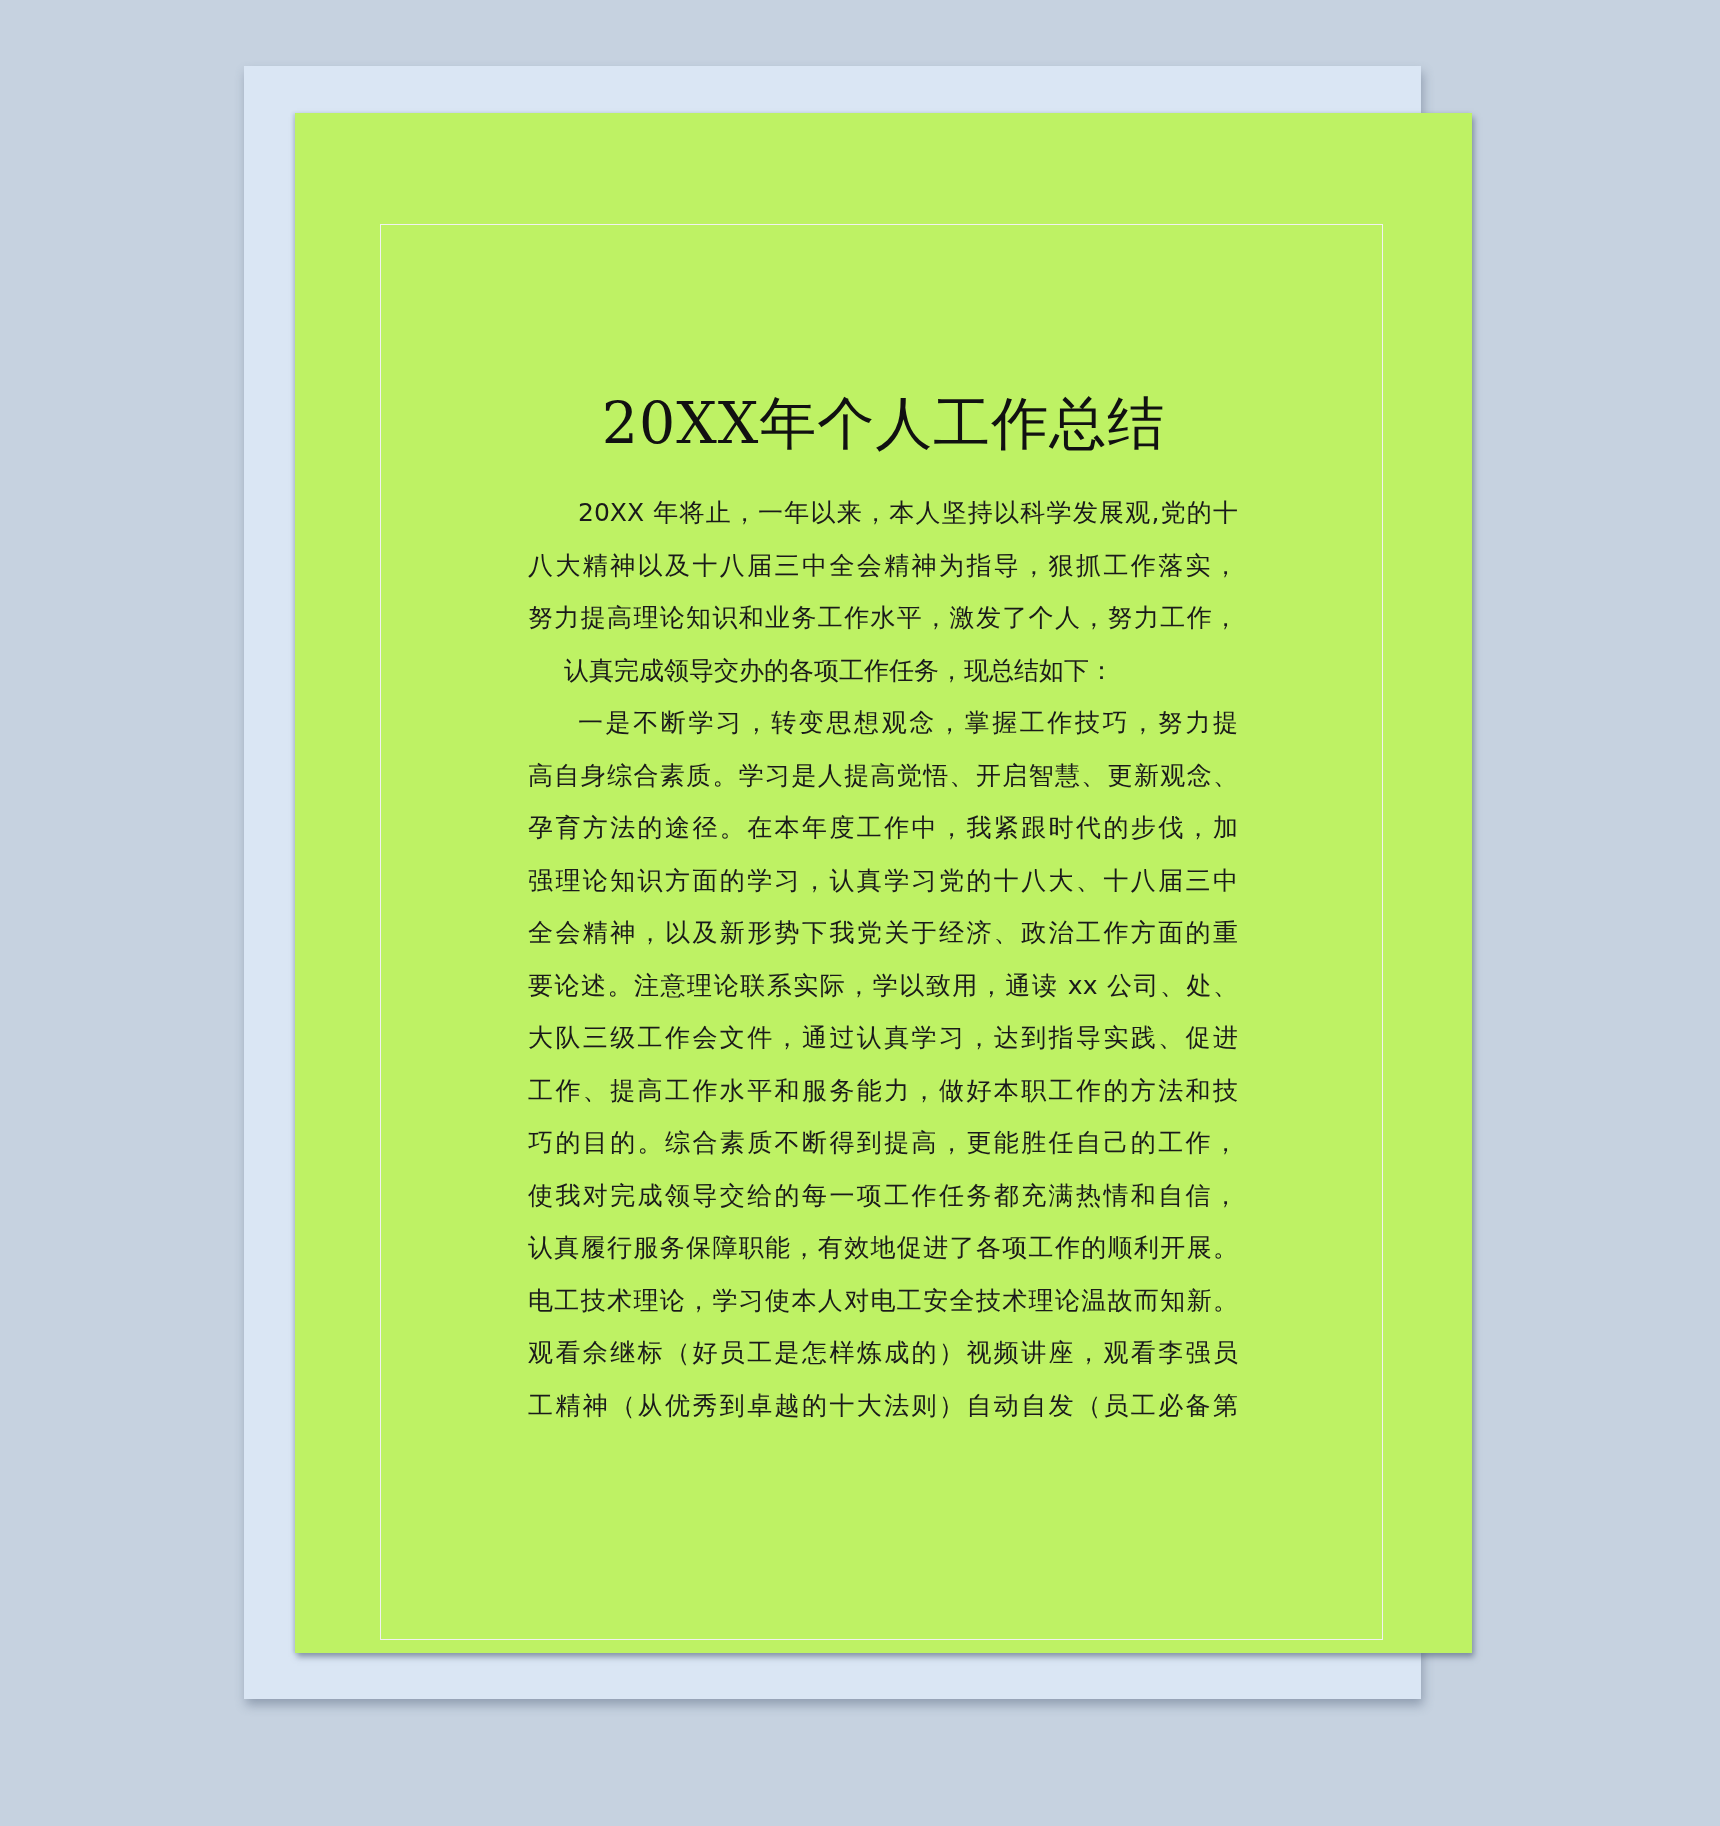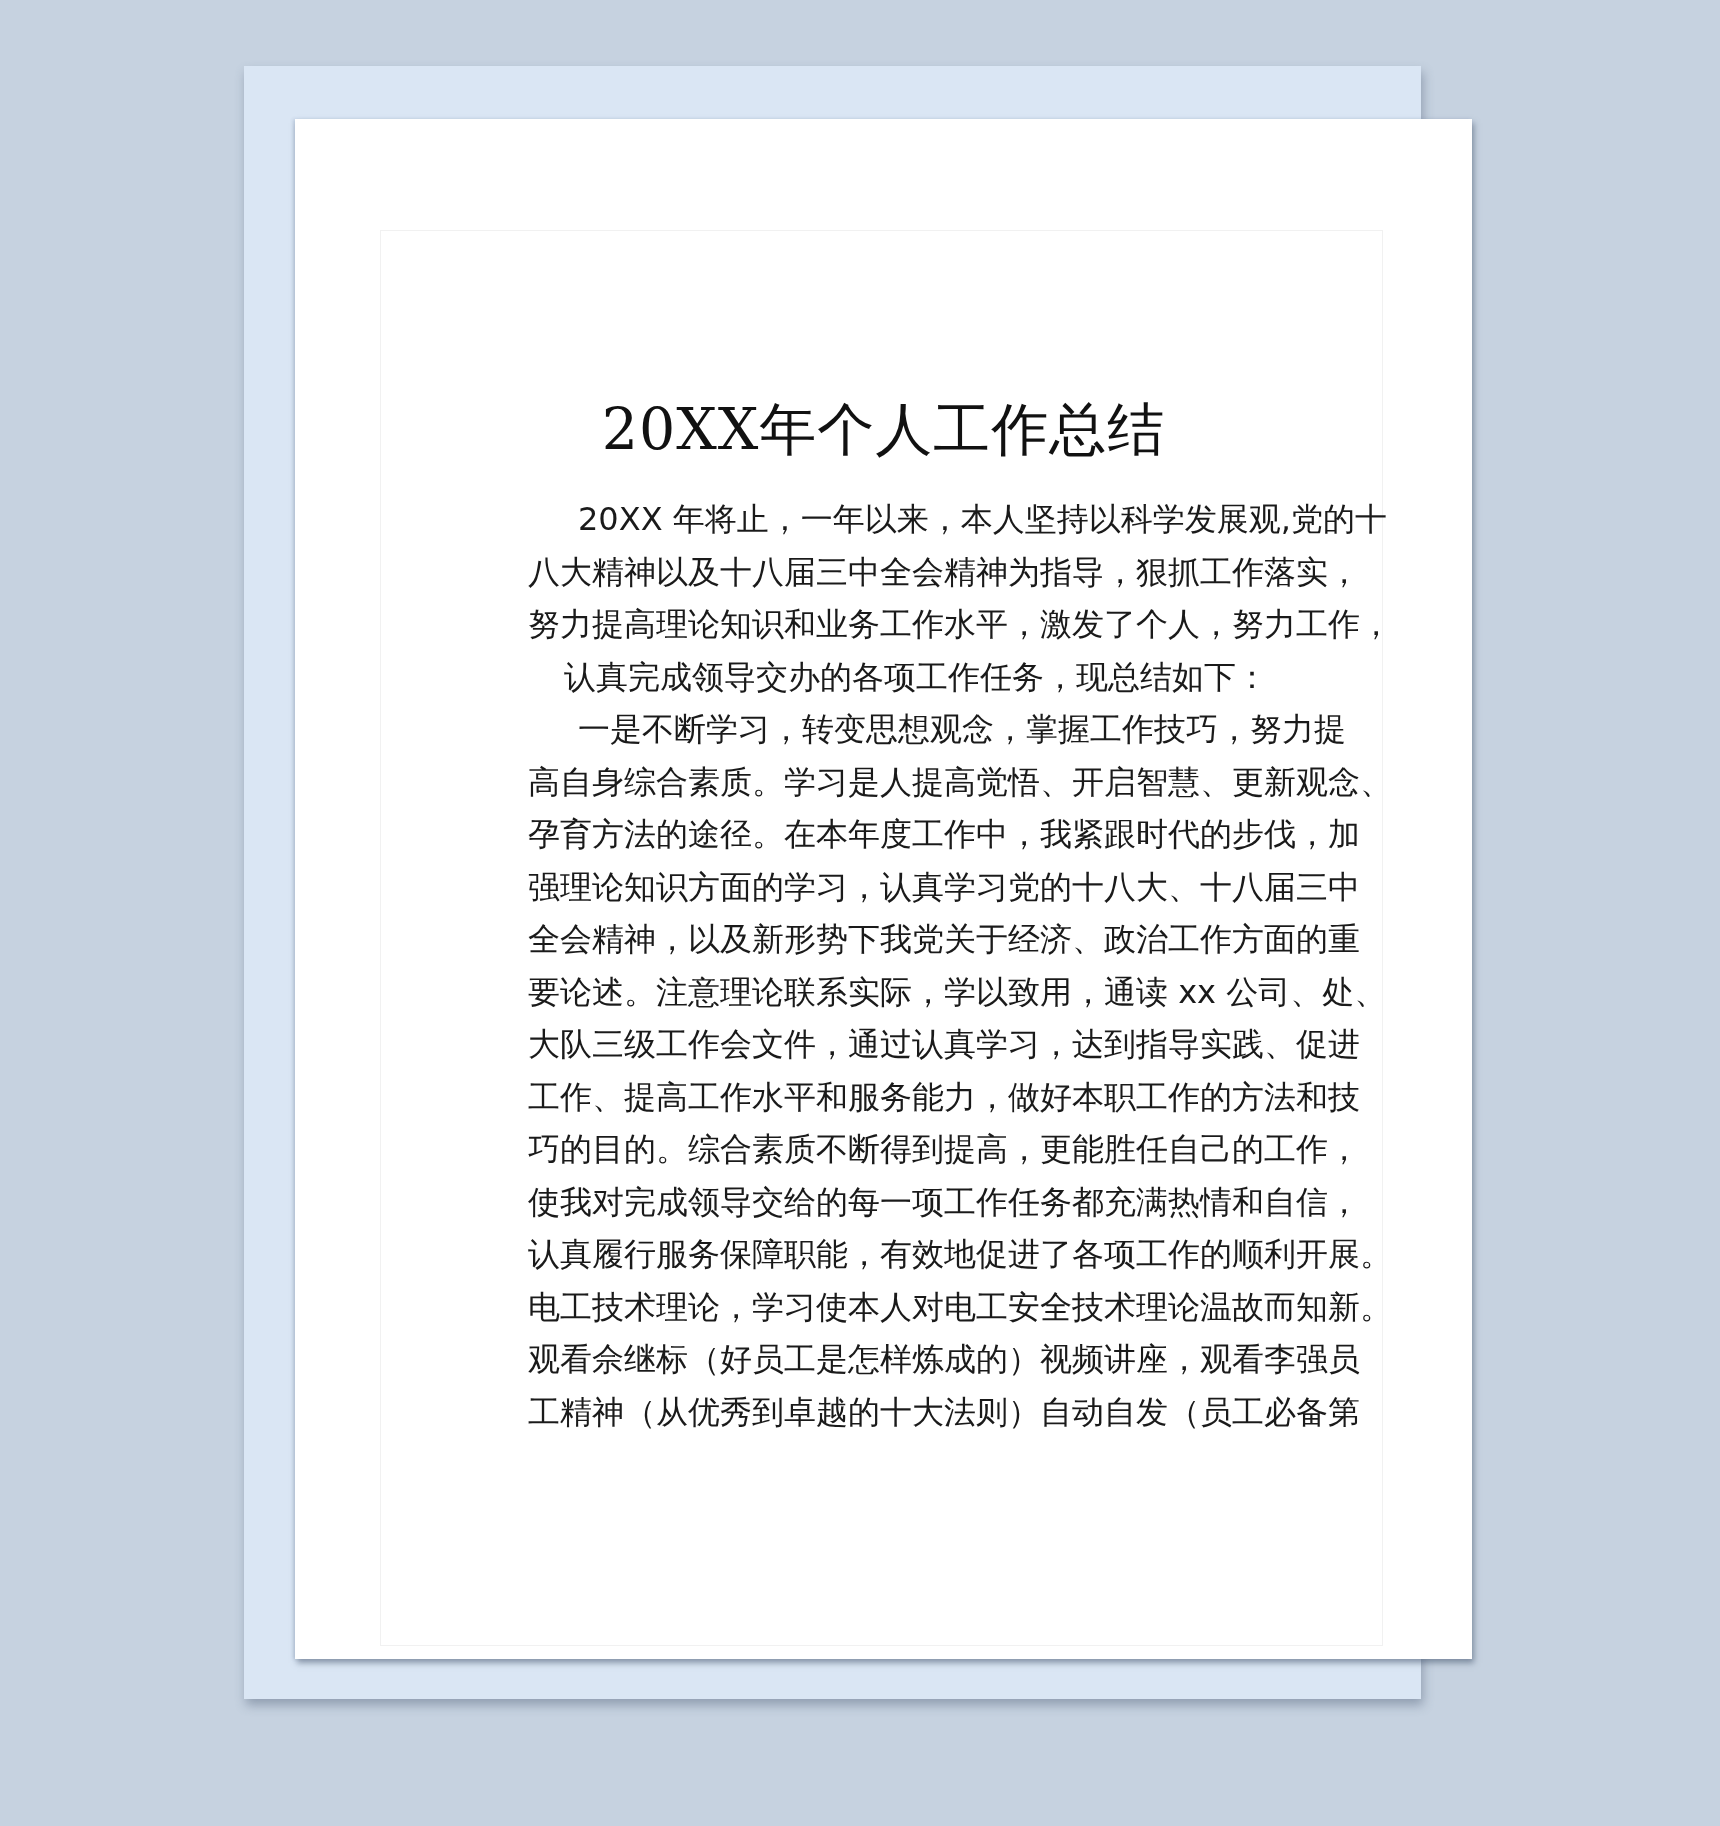--- a/index.html
+++ b/index.html
@@ -19,24 +19,24 @@
       left: 244px;
       top: 66px;
       width: 1177px;
       height: 1633px;
       background: #dae6f4;
       box-shadow: 2px 6px 10px rgba(80, 95, 120, 0.45);
     }
     .front-page {
       position: absolute;
       left: 295px;
-      top: 119px;
+      top: 113px;
       width: 1177px;
       height: 1540px;
-      background: #ffffff;
+      background: #bef264;
       box-shadow: -2px 0 3px rgba(120, 140, 170, 0.25), 2px 4px 6px rgba(70, 85, 110, 0.55);
     }
     .margin-box {
       position: absolute;
       left: 85px;
       top: 111px;
       width: 1003px;
       height: 1416px;
       border: 1px solid #f1f1f1;
       box-sizing: border-box;
@@ -52,21 +52,21 @@
       color: #111;
       letter-spacing: 1px;
       font-family: "DejaVu Serif", "Liberation Serif", serif;
       font-weight: normal;
     }
     .doc-body {
       position: absolute;
       left: 233px;
       top: 374px;
       width: 710px;
-      font-size: 32px;
+      font-size: 25px;
       line-height: 52.5px;
       color: #1a1a1a;
       font-family: "DejaVu Sans", "Liberation Sans", sans-serif;
     }
     .doc-line {
       display: block;
       white-space: nowrap;
       height: 52.5px;
       text-align: justify;
       text-align-last: justify;

